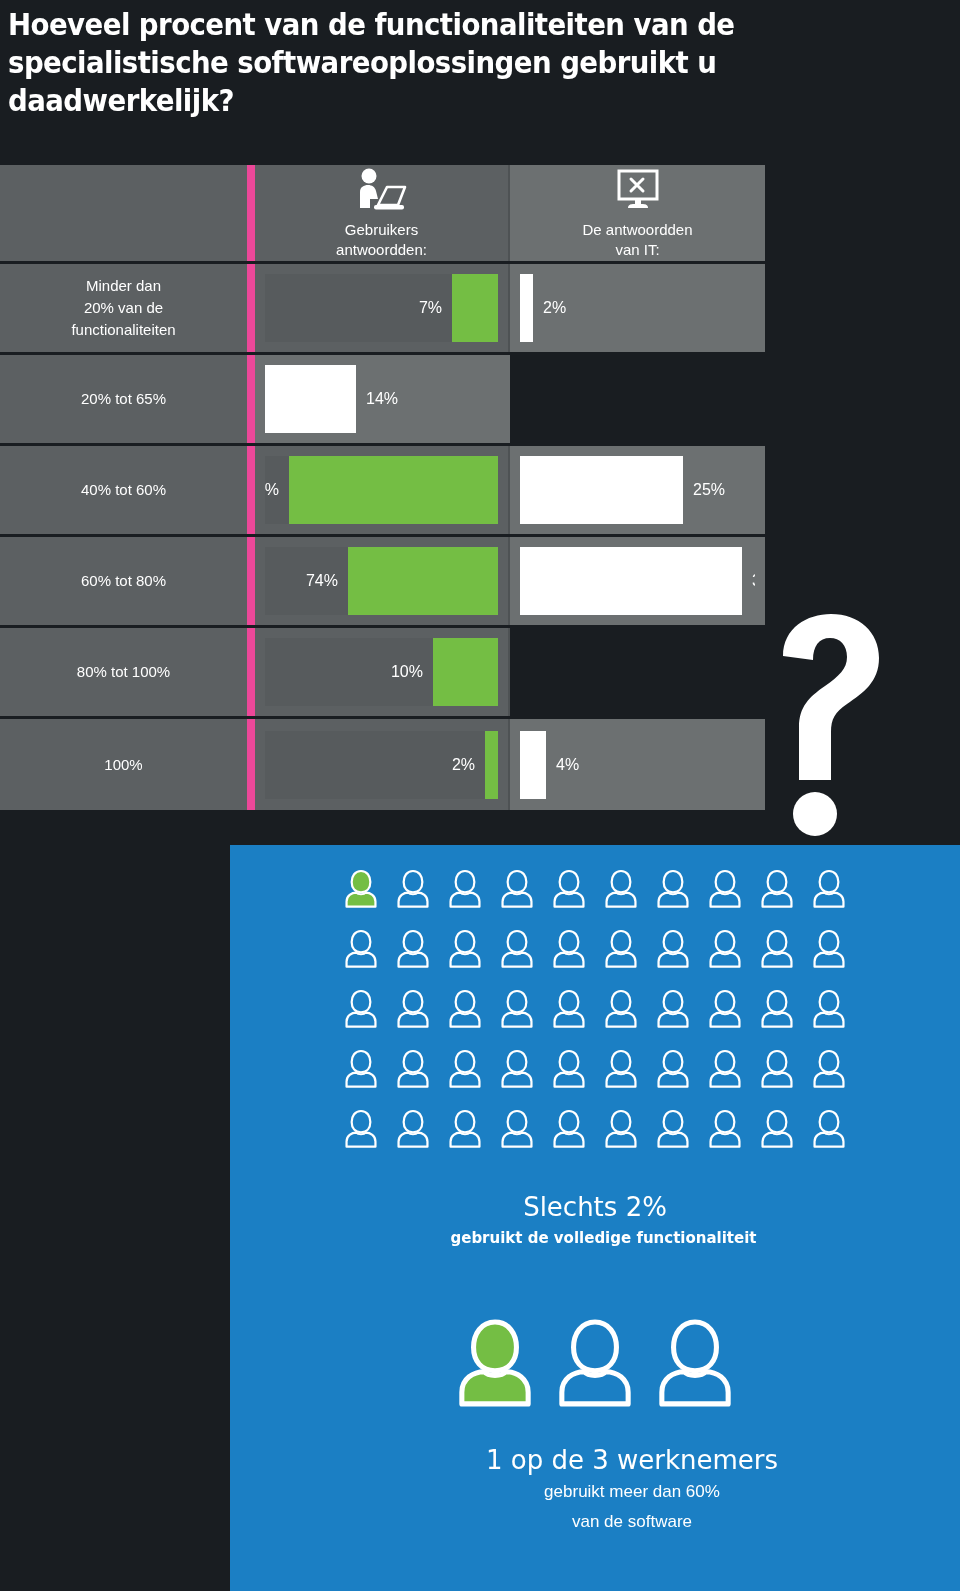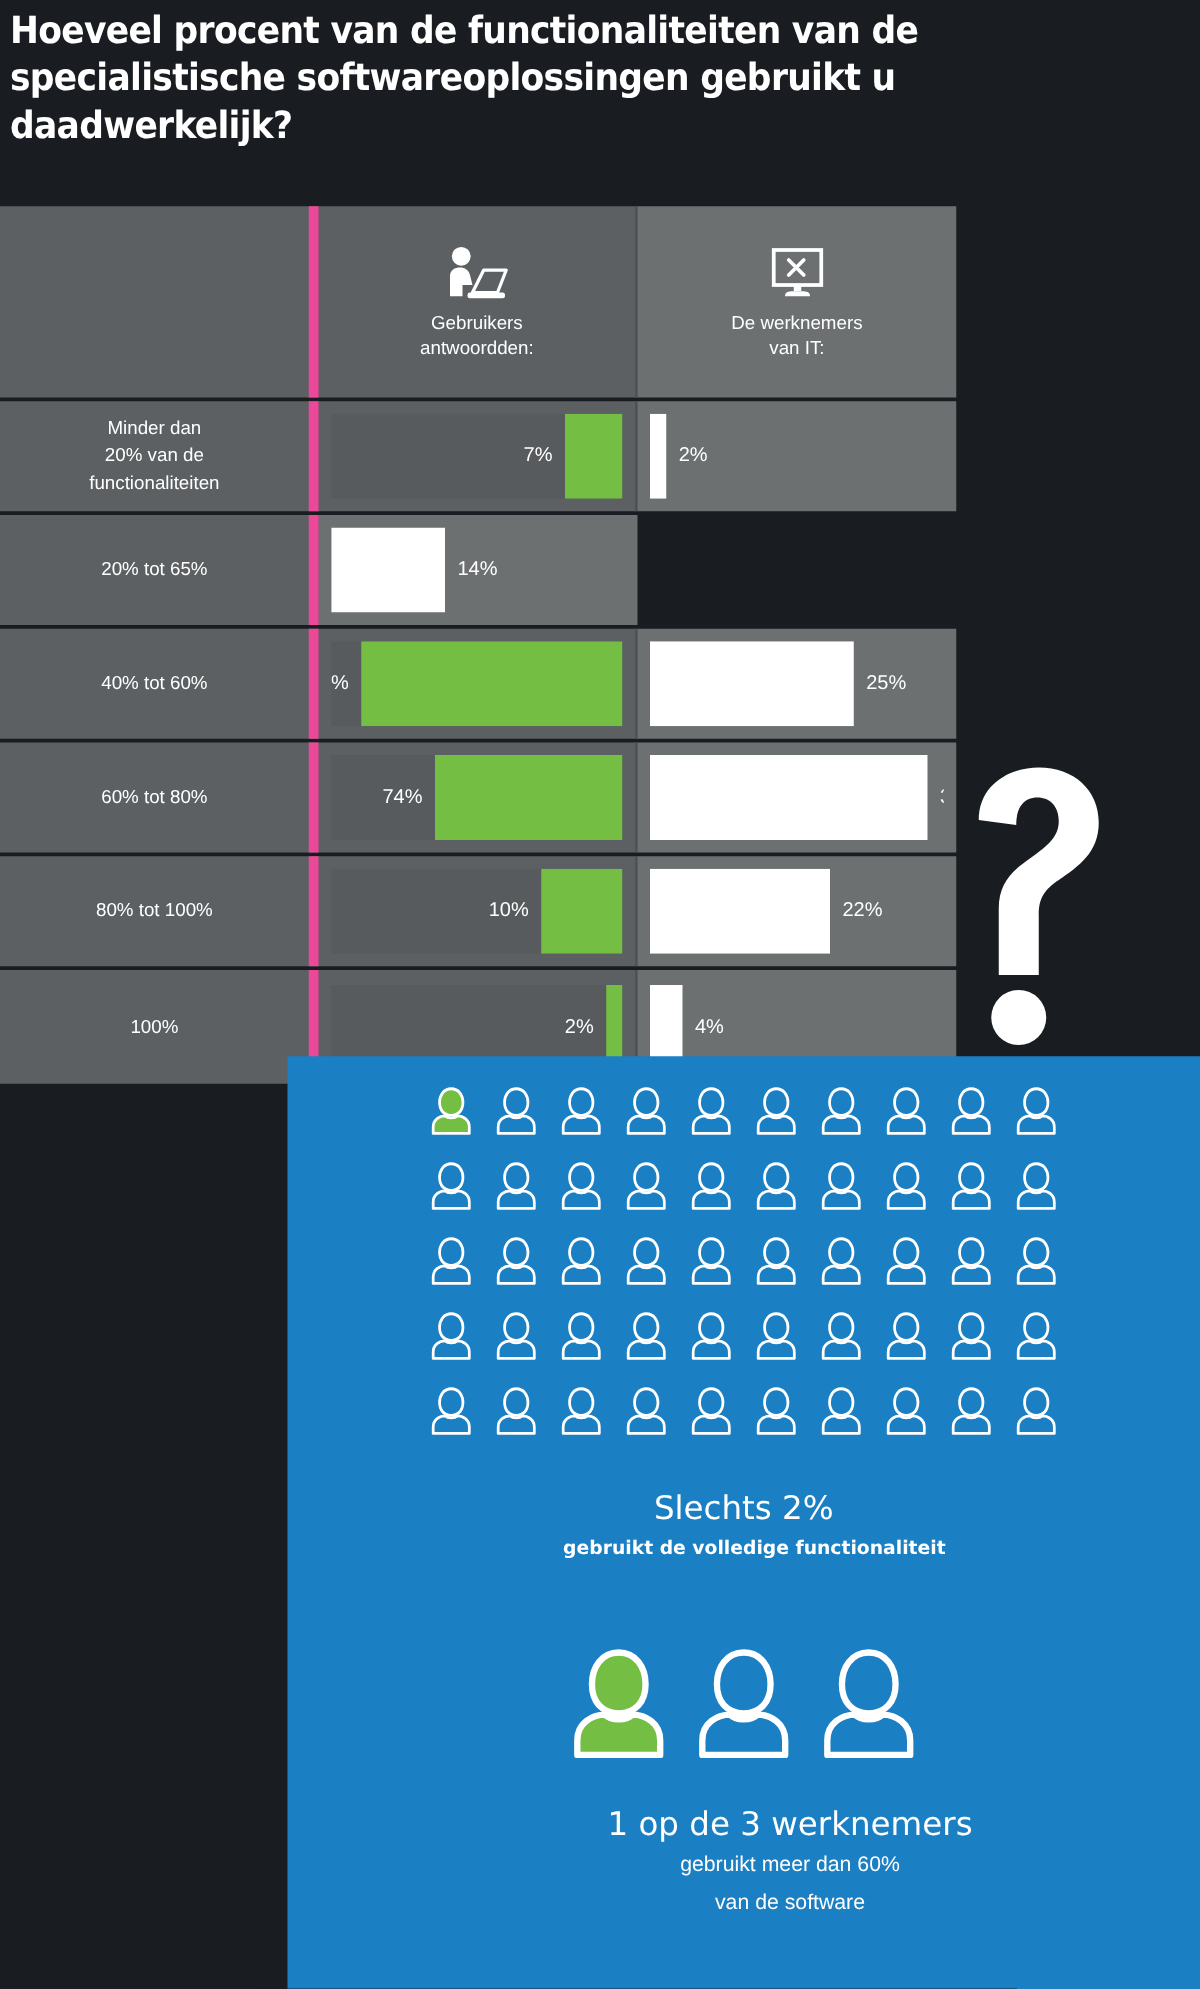--- a/index.html
+++ b/index.html
@@ -71,21 +71,21 @@
   }
   .cell-it {
     width: 255px;
     box-sizing: border-box;
     background: #6c7071;
     display: flex;
     align-items: center;
   }
 
   
-  .hrow { height: 156px; }
+  .hrow { height: 99px; }
   .hrow .cell-label { background: #5c6062; }
   .hrow .cell-users,
   .hrow .cell-it {
     flex-direction: column;
     justify-content: center;
     align-items: center;
     text-align: center;
     color: #ffffff;
     font-size: 15px;
     line-height: 20px;
@@ -254,21 +254,21 @@
 
     <div class="cell-it">
       <div class="head-icon">
         <svg width="48" height="44" viewBox="0 0 48 44" aria-hidden="true">
           <rect x="5" y="3" width="38" height="28" fill="none" stroke="#ffffff" stroke-width="3"></rect>
           <path d="M17 11 L29 23 M29 11 L17 23" stroke="#ffffff" stroke-width="3" stroke-linecap="round"></path>
           <rect x="21" y="31" width="6" height="5" fill="#ffffff"></rect>
           <path d="M14 40 C14 36.5 17 36 20 36 L28 36 C31 36 34 36.5 34 40 Z" fill="#ffffff"></path>
         </svg>
       </div>
-      <div class="head-caption" style="white-space: pre-line;">De werknemers
+      <div class="head-caption" style="white-space: pre-line;">De antwoordden
 van IT:</div>
     </div>
   </div>
 
   <div id="rows-host">
       <div class="trow drow">
         <div class="cell-label">
           <span style="white-space: pre-line;">Minder dan
 20% van de
 functionaliteiten</span>
@@ -334,26 +334,20 @@
       <div class="trow drow">
         <div class="cell-label">
           <span style="white-space: pre-line;">80% tot 100%</span>
         </div>
         <div class="cell-users">
           <div class="track">
             <div class="bar-green" style="width:65px"></div>
             <span class="val-users" style="right:75px">10%</span>
           </div>
         </div>
-        <div class="cell-it">
-          <div class="track-it">
-            <div class="bar-white" style="width:144px"></div>
-            <span class="val-it" style="left:154px">22%</span>
-          </div>
-        </div>
       </div>
       <div class="trow drow" style="border-bottom: none;">
         <div class="cell-label">
           <span style="white-space: pre-line;">100%</span>
         </div>
         <div class="cell-users">
           <div class="track">
             <div class="bar-green" style="width:13px"></div>
             <span class="val-users" style="right:23px">2%</span>
           </div>

